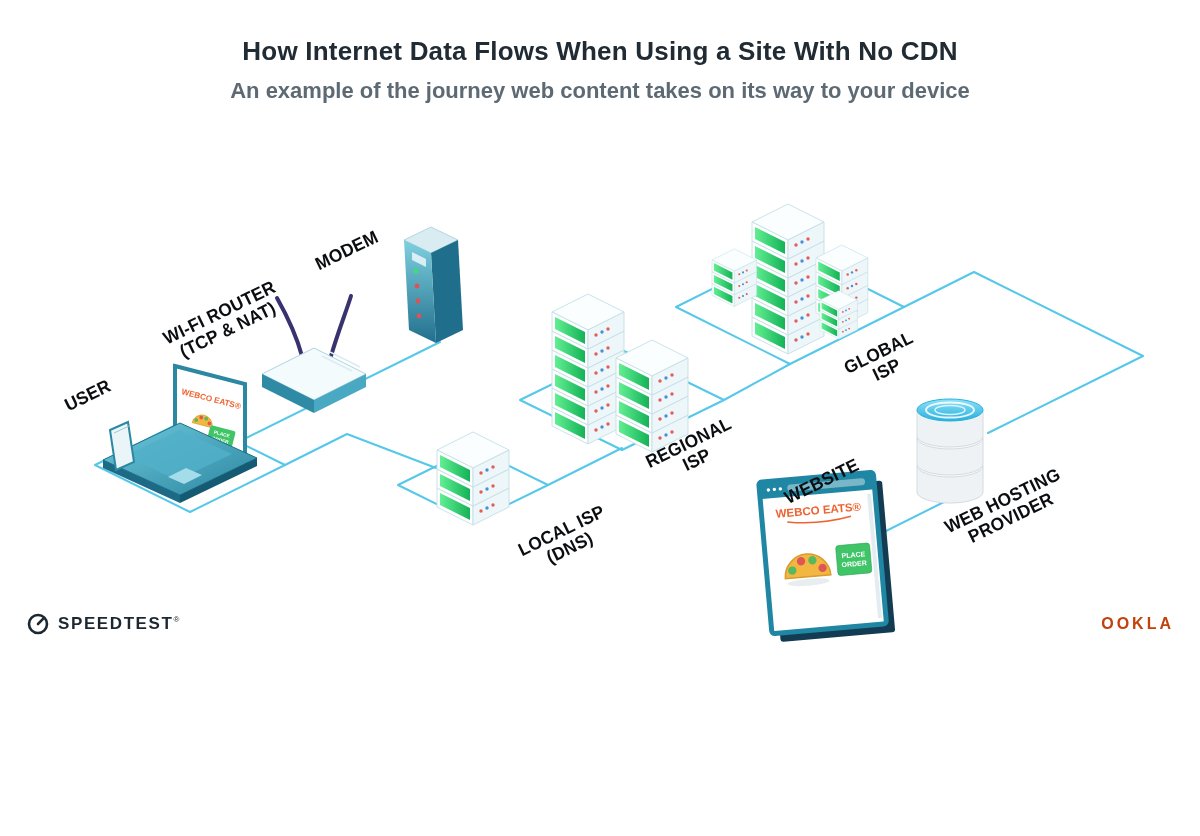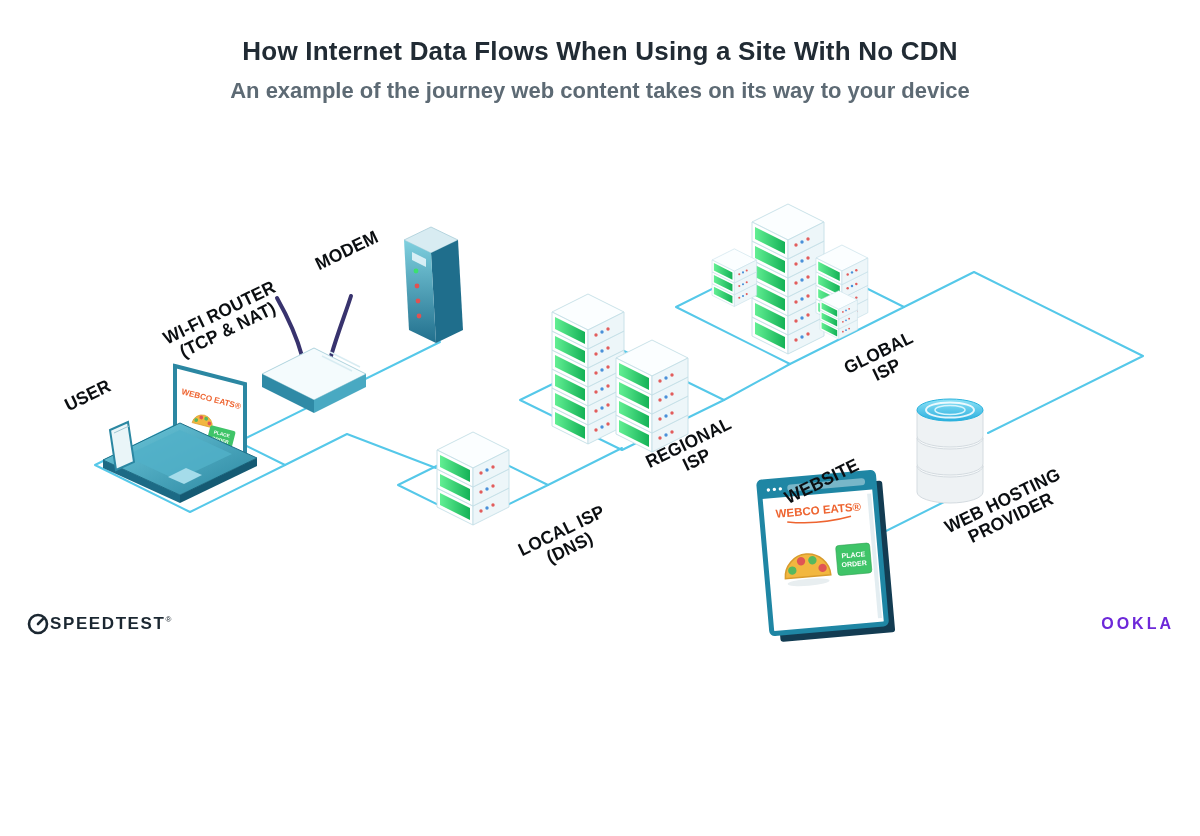--- a/index.html
+++ b/index.html
@@ -7,25 +7,25 @@
          font-family:"Liberation Sans", sans-serif;}
   .header{position:absolute;top:36px;left:0;right:0;text-align:center;}
   .title{font-size:26px;font-weight:700;color:#212b34;letter-spacing:.2px;}
   .subtitle{margin-top:11px;font-size:22px;font-weight:700;color:#5d6a74;}
   svg.diagram{position:absolute;left:0;top:0;}
   .labels-layer{position:absolute;inset:0;pointer-events:none;}
   .iso-label{position:absolute;font-weight:700;font-size:18px;line-height:1.08;color:#0b0e11;
              text-align:center;white-space:nowrap;letter-spacing:.2px;
              transform:translate(-50%,-50%) rotate(-26deg) scaleX(.96);}
   .iso-label span{display:block;}
-  .footer-left{position:absolute;left:26px;bottom:16px;display:flex;align-items:center;}
+  .footer-left{position:absolute;left:26px;bottom:16px;display:flex;align-items:center;gap:8px;}
   .speedtest-text{font-size:17px;font-weight:700;letter-spacing:1.6px;color:#1b2731;}
   .speedtest-text sup{font-size:8px;font-weight:400;}
   .footer-right{position:absolute;right:26px;bottom:19px;font-size:16px;font-weight:600;
-                letter-spacing:3px;color:#6d28d9;}
+                letter-spacing:3px;color:#c2410c;}
 </style>
 </head>
 <body>
 
 <div class="stage">
 
   <div class="header">
     <div class="title">How Internet Data Flows When Using a Site With No CDN</div>
     <div class="subtitle">An example of the journey web content takes on its way to your device</div>
   </div>

